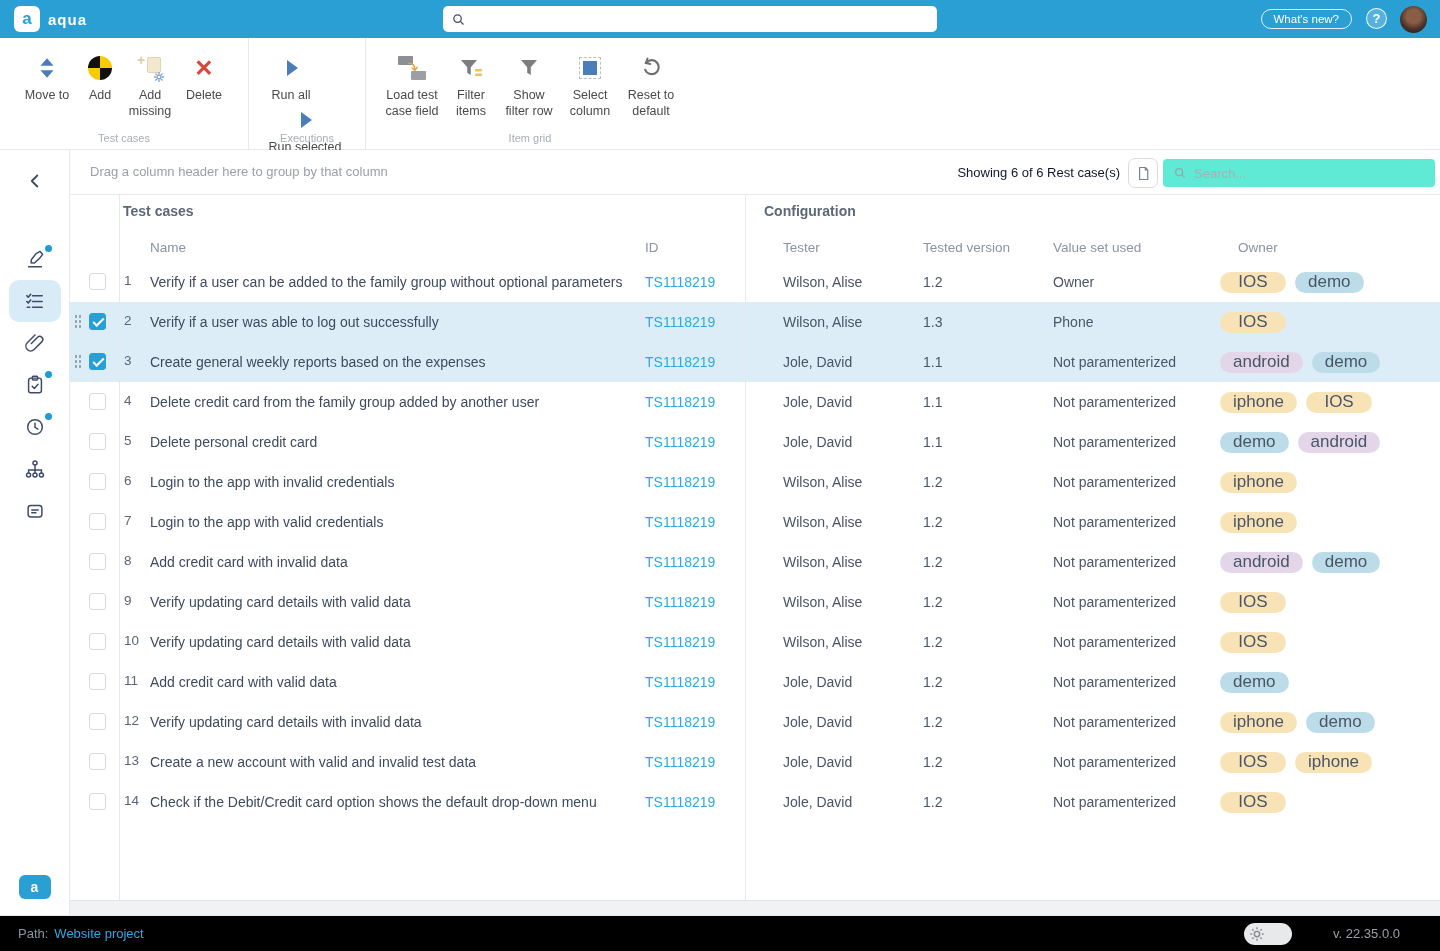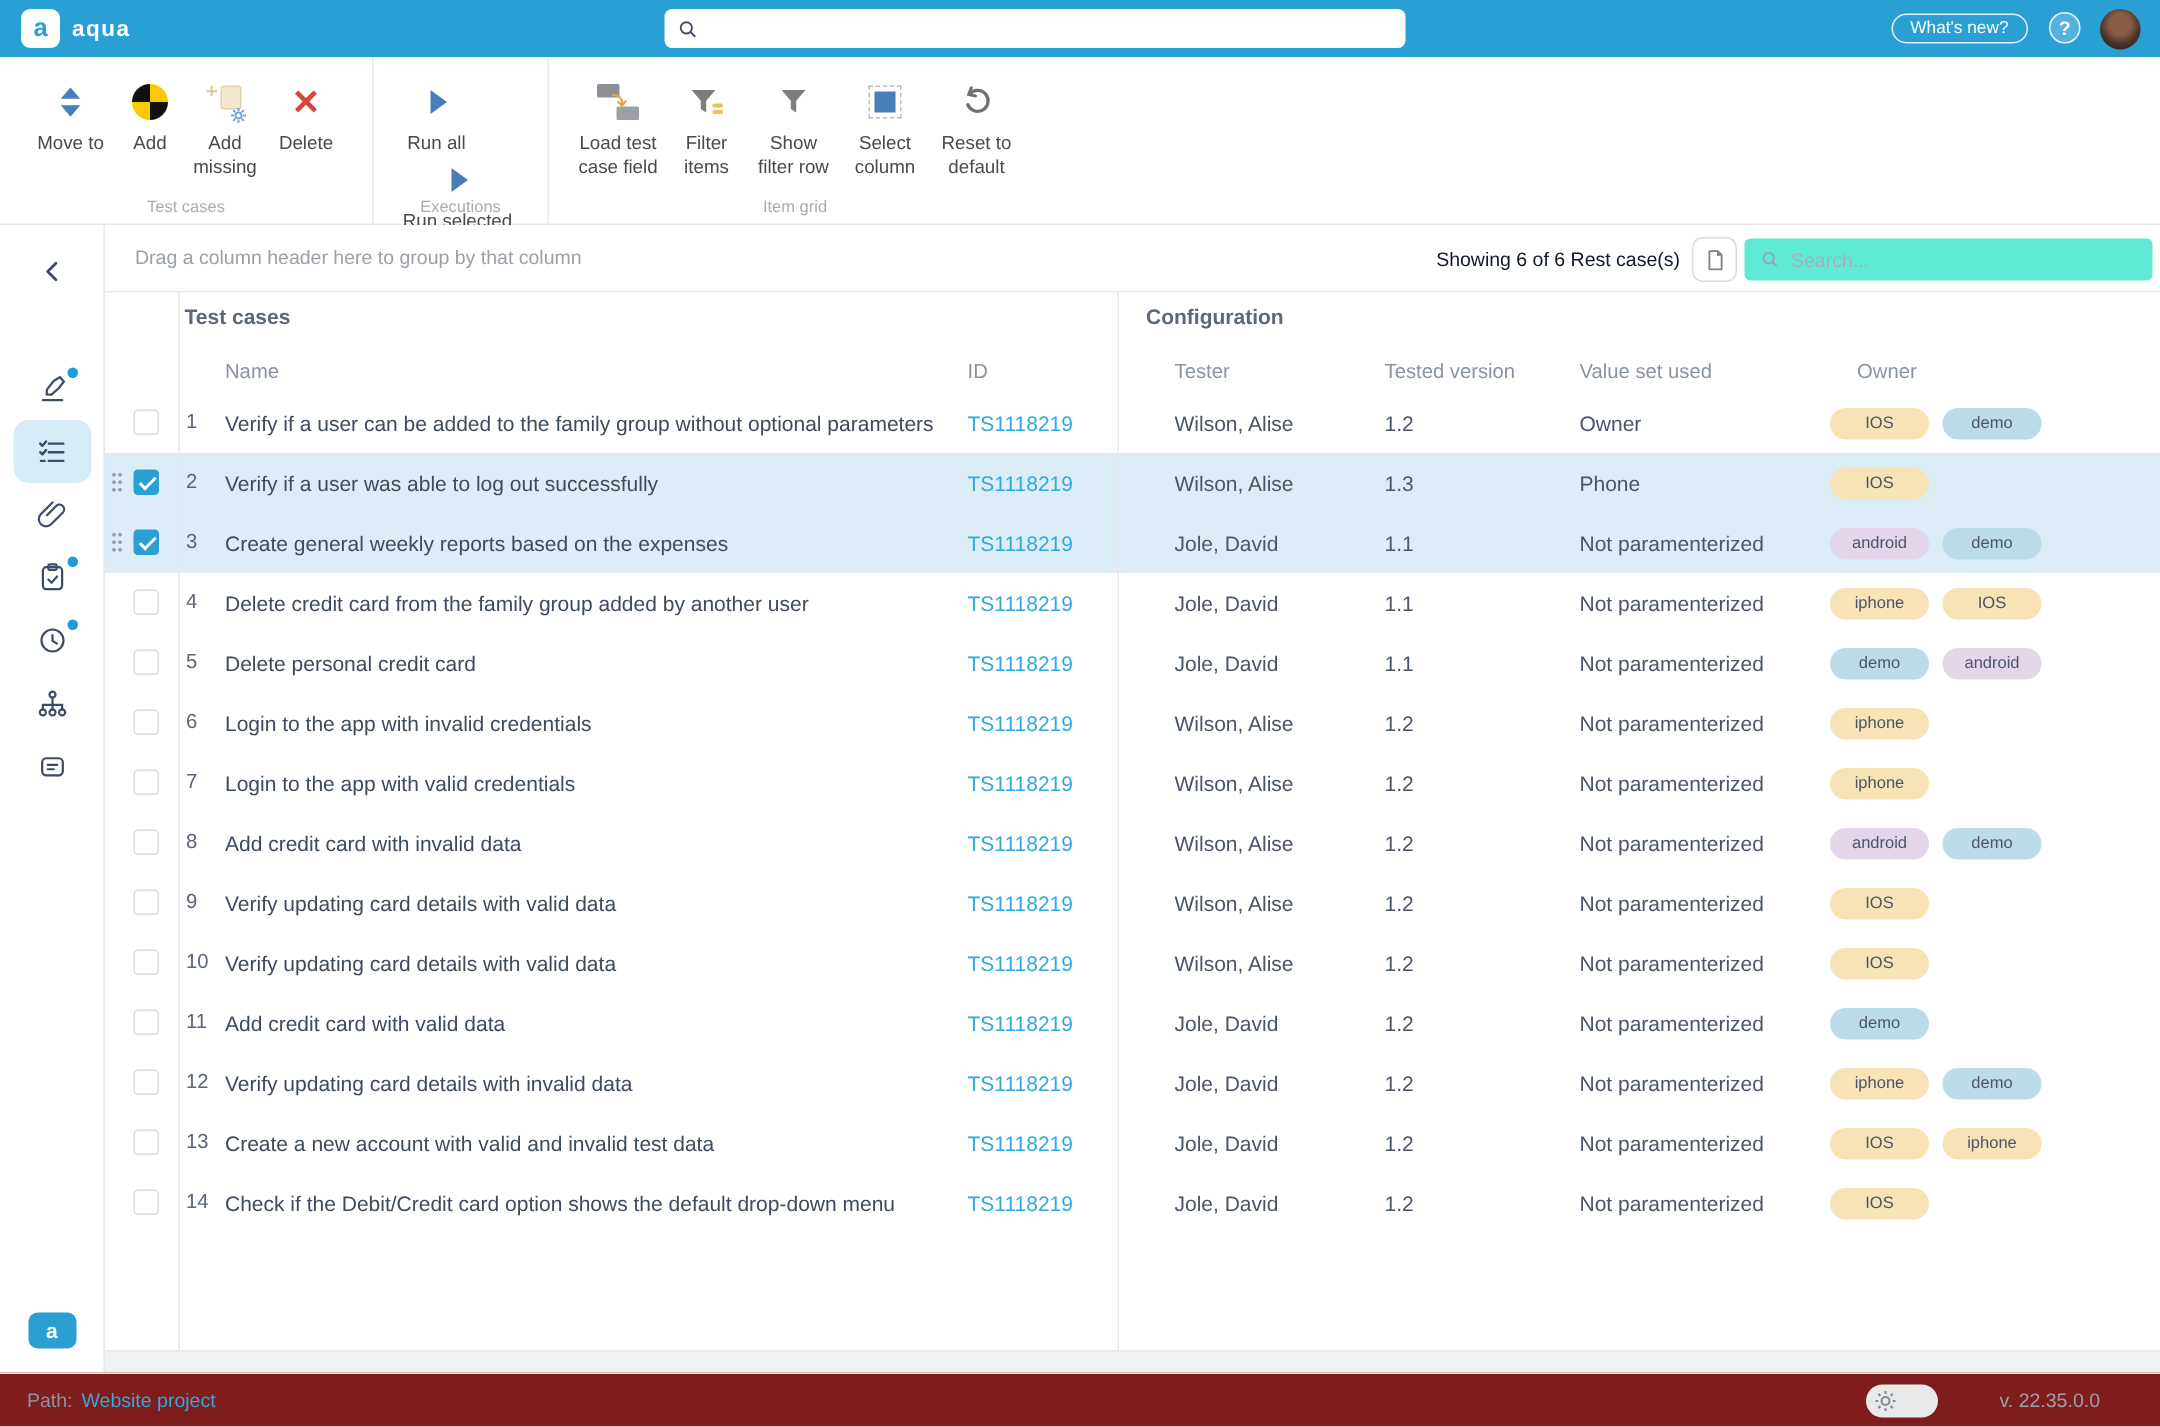--- a/index.html
+++ b/index.html
@@ -111,28 +111,28 @@
   .num { position:absolute; left:54px; top:0; width:26px; line-height:38px; font-size:13.5px;
     color:#55607000; color:#5A6577; }
   .name { position:absolute; left:80px; top:0; line-height:40px; font-size:14px; color:#3E4A5E;
     white-space:nowrap; cursor:pointer; }
   .idlink { position:absolute; left:575px; top:0; line-height:40px; font-size:14px;
     color:var(--link,#2FA9DE); text-decoration:none; cursor:pointer; }
   .c-tester { position:absolute; left:713px; top:0; line-height:40px; font-size:14px; color:#4A5568;text-align:right; }
   .c-version { position:absolute; left:853px; top:0; line-height:40px; font-size:14px; color:#4A5568; }
   .c-value { position:absolute; left:983px; top:0; line-height:40px; font-size:14px; color:#4A5568; }
   .c-labels { position:absolute; left:1150px; top:0; height:40px; display:flex; align-items:center; gap:9px; }
-  .pill { min-width:66px; height:21px; padding:0 13px; border-radius:11px; font-size:11px;
+  .pill { min-width:66px; height:21px; padding:0 13px; border-radius:11px; font-size:17px;
     color:#4A5568; display:flex; align-items:center; justify-content:center; }
   .pill-yellow { background:var(--pill-yellow,#F8E3B6); }
   .pill-blue { background:var(--pill-blue,#BCDCE9); }
   .pill-purple { background:var(--pill-purple,#E4D6E9); }
 
   
-  .statusbar { position:absolute; left:0; right:0; bottom:0; height:36px; background:#7f1d1d;
+  .statusbar { position:absolute; left:0; right:0; bottom:0; height:36px; background:#000000;
     border-top:1px solid #E7E9EC; }
   .path-wrap { position:absolute; left:18px; top:10px; font-size:13px; color:#8A93A0; }
   .path-link { color:var(--link,#2D9FD6); margin-left:6px; text-decoration:none; cursor:pointer; }
   .gear-toggle { position:absolute; right:148px; top:7px; width:48px; height:22px;
     background:#E8E9EB; border-radius:11px; cursor:pointer; display:flex; align-items:center;
     padding-left:3px; }
   .version { position:absolute; right:40px; top:10px; font-size:13px; color:#9AA0A6; }
 
   svg.ic { display:block; }
 </style>

